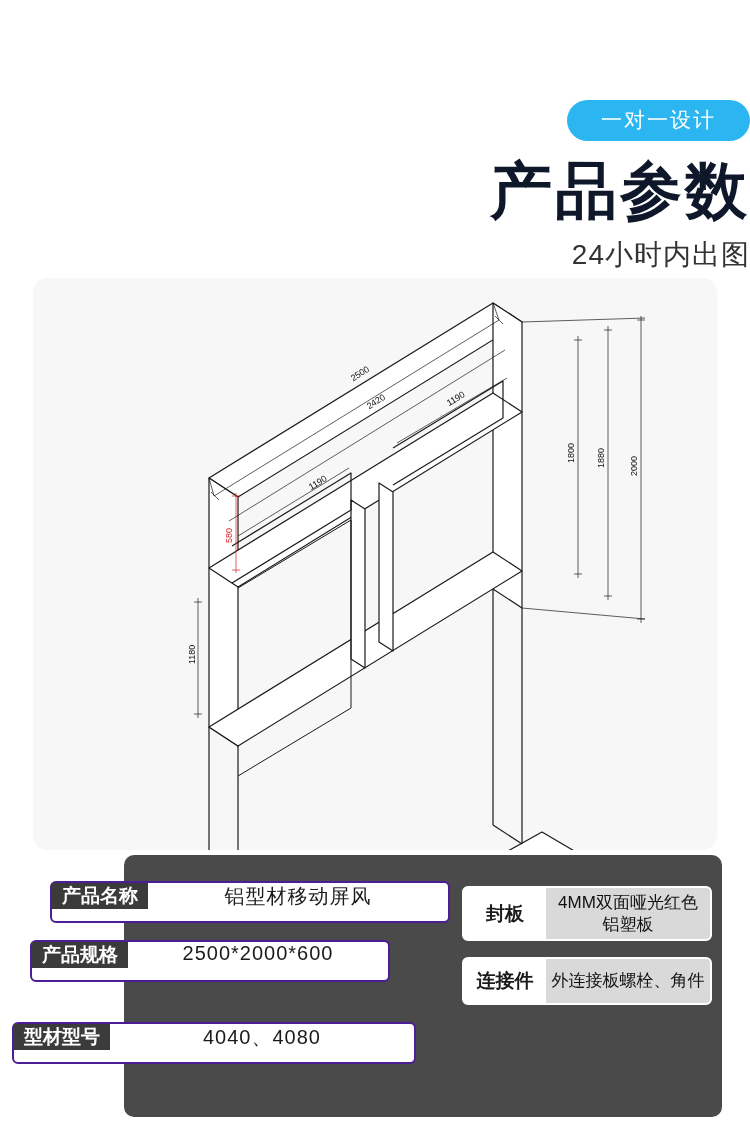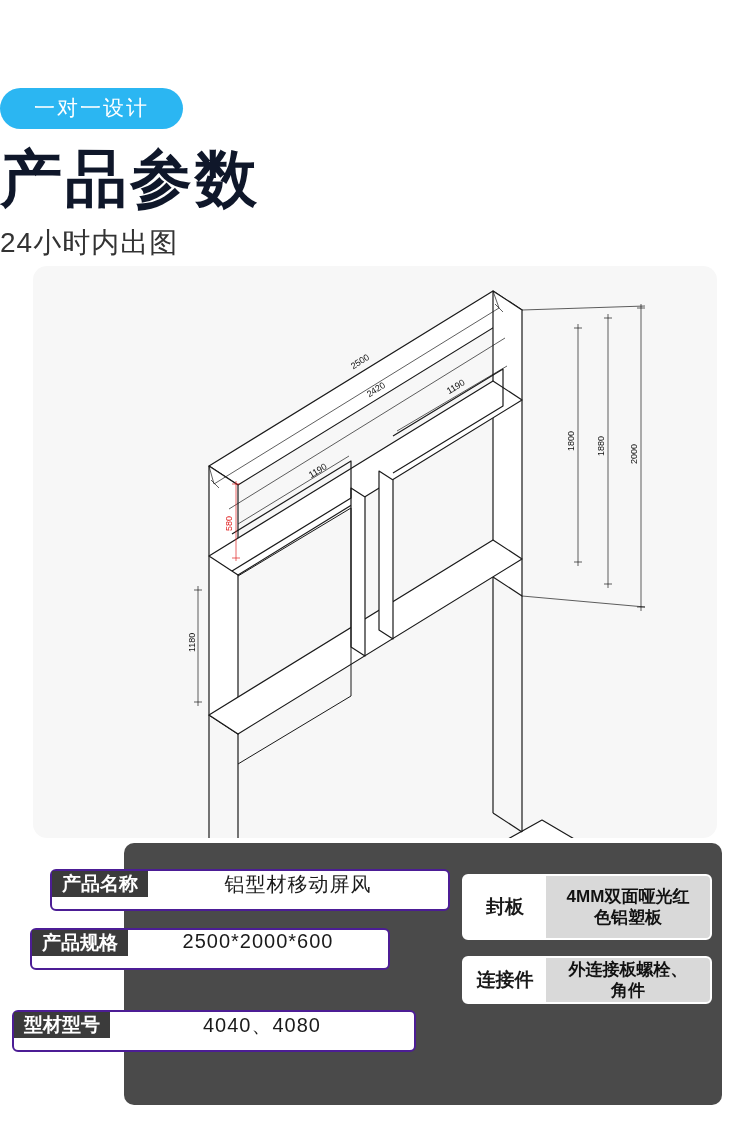--- a/index.html
+++ b/index.html
@@ -17,21 +17,22 @@
   .page {
     position: relative;
     width: 750px;
     height: 1121px;
     background: #ffffff;
   }
 
   
   .header {
     padding-top: 88px;
-    text-align: left;
+    text-align: right;
+    margin-top: 12px;
   }
   .pill {
     display: inline-block;
     background: #2bb6f2;
     color: #ffffff;
     font-size: 21px;
     letter-spacing: 2px;
     padding: 9px 34px 11px;
     border-radius: 22px;
     line-height: 1;
@@ -145,29 +146,29 @@
     justify-content: center;
     padding: 0 10px;
     min-width: 62px;
     white-space: nowrap;
   }
   .spec-right .r-val {
     flex: 1;
     background: #d9d9d9;
     color: #111111;
     font-size: 17px;
-    font-weight: bold;
+    font-weight: normal;
     display: flex;
     align-items: center;
     justify-content: center;
     text-align: center;
     line-height: 1.25;
-    padding: 6px 15px;
-  }
-  .r-row-1 { height: 66px; }
+    padding: 6px 4px;
+  }
+  .r-row-1 { height: 55px; }
   .r-row-2 { height: 48px; }
 
   .dim-txt { font-family: "Liberation Sans", sans-serif; font-size: 9px; fill: #111; }
   .dim-txt-red { font-family: "Liberation Sans", sans-serif; font-size: 9px; fill: #e02020; }
 </style>
 </head>
 <body>
 
 <div class="page">
 

